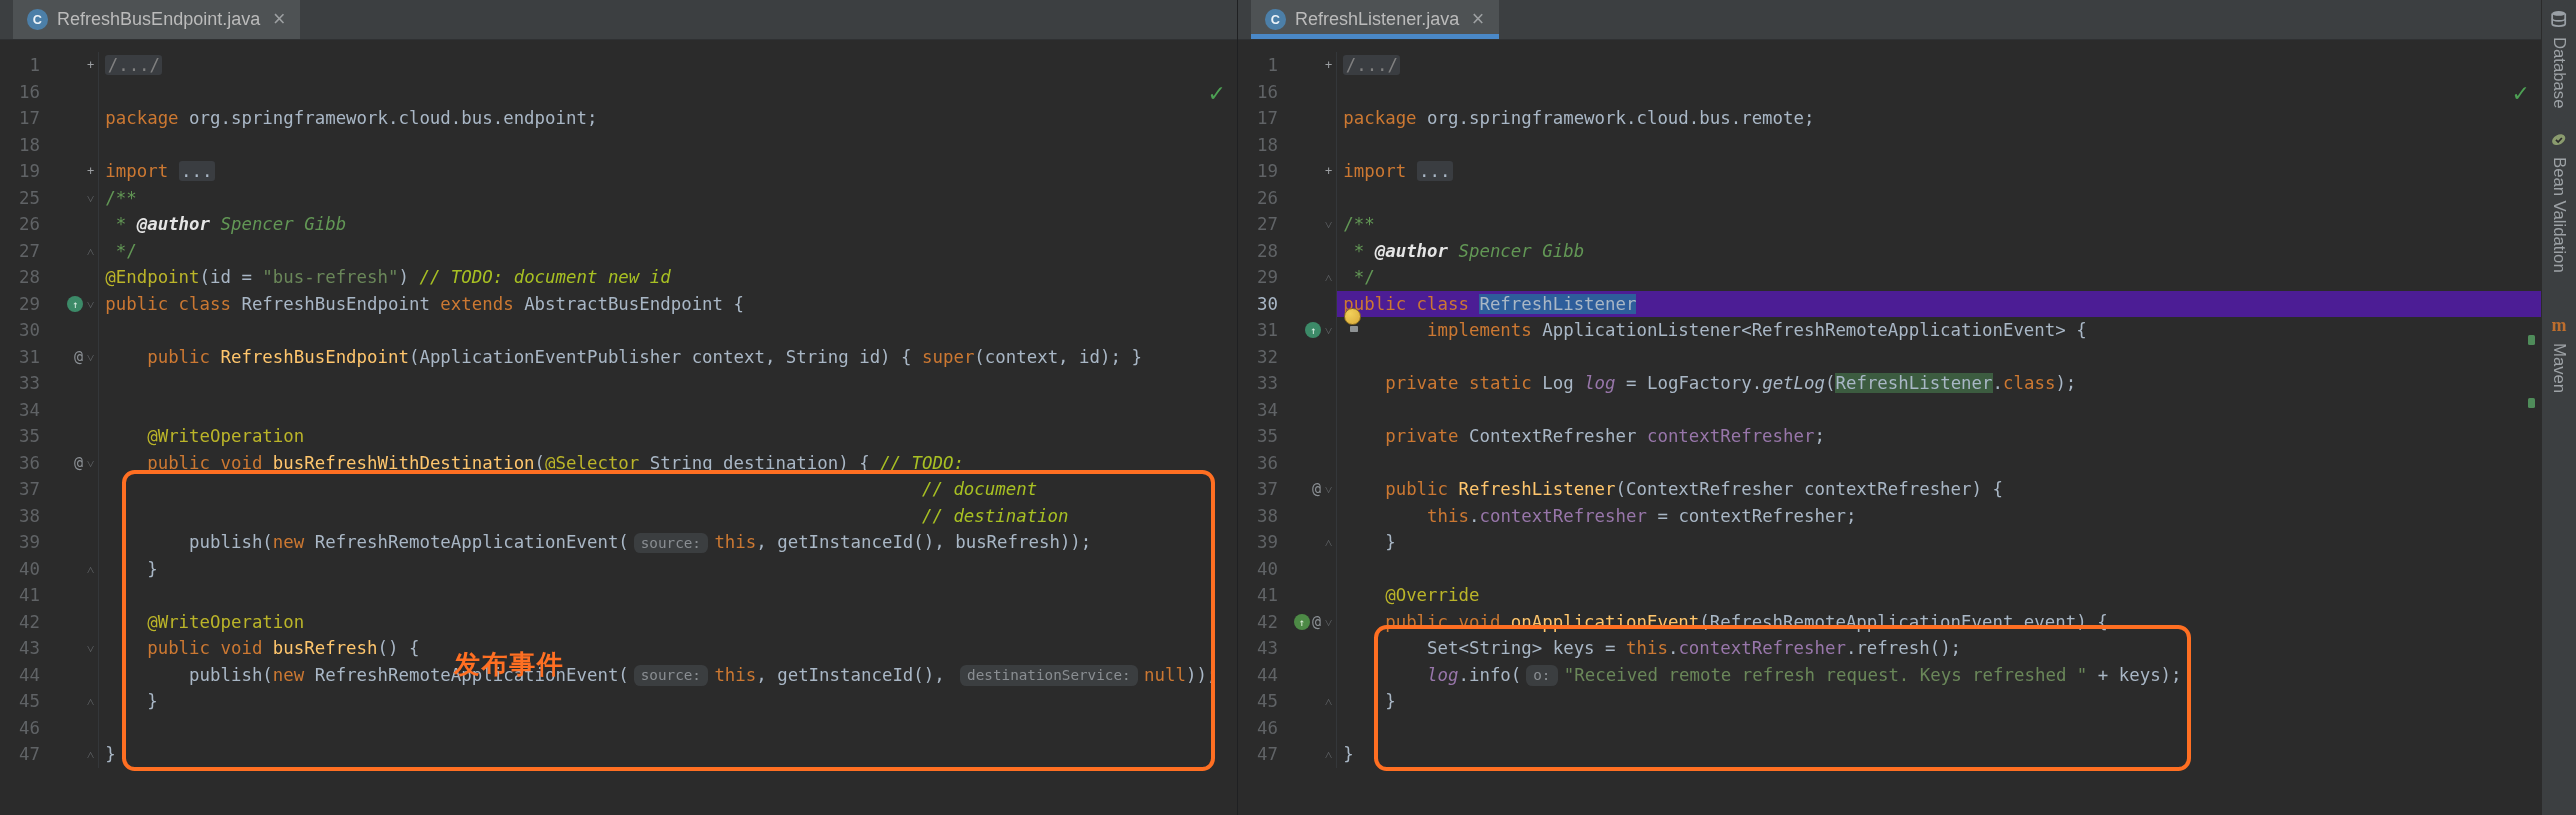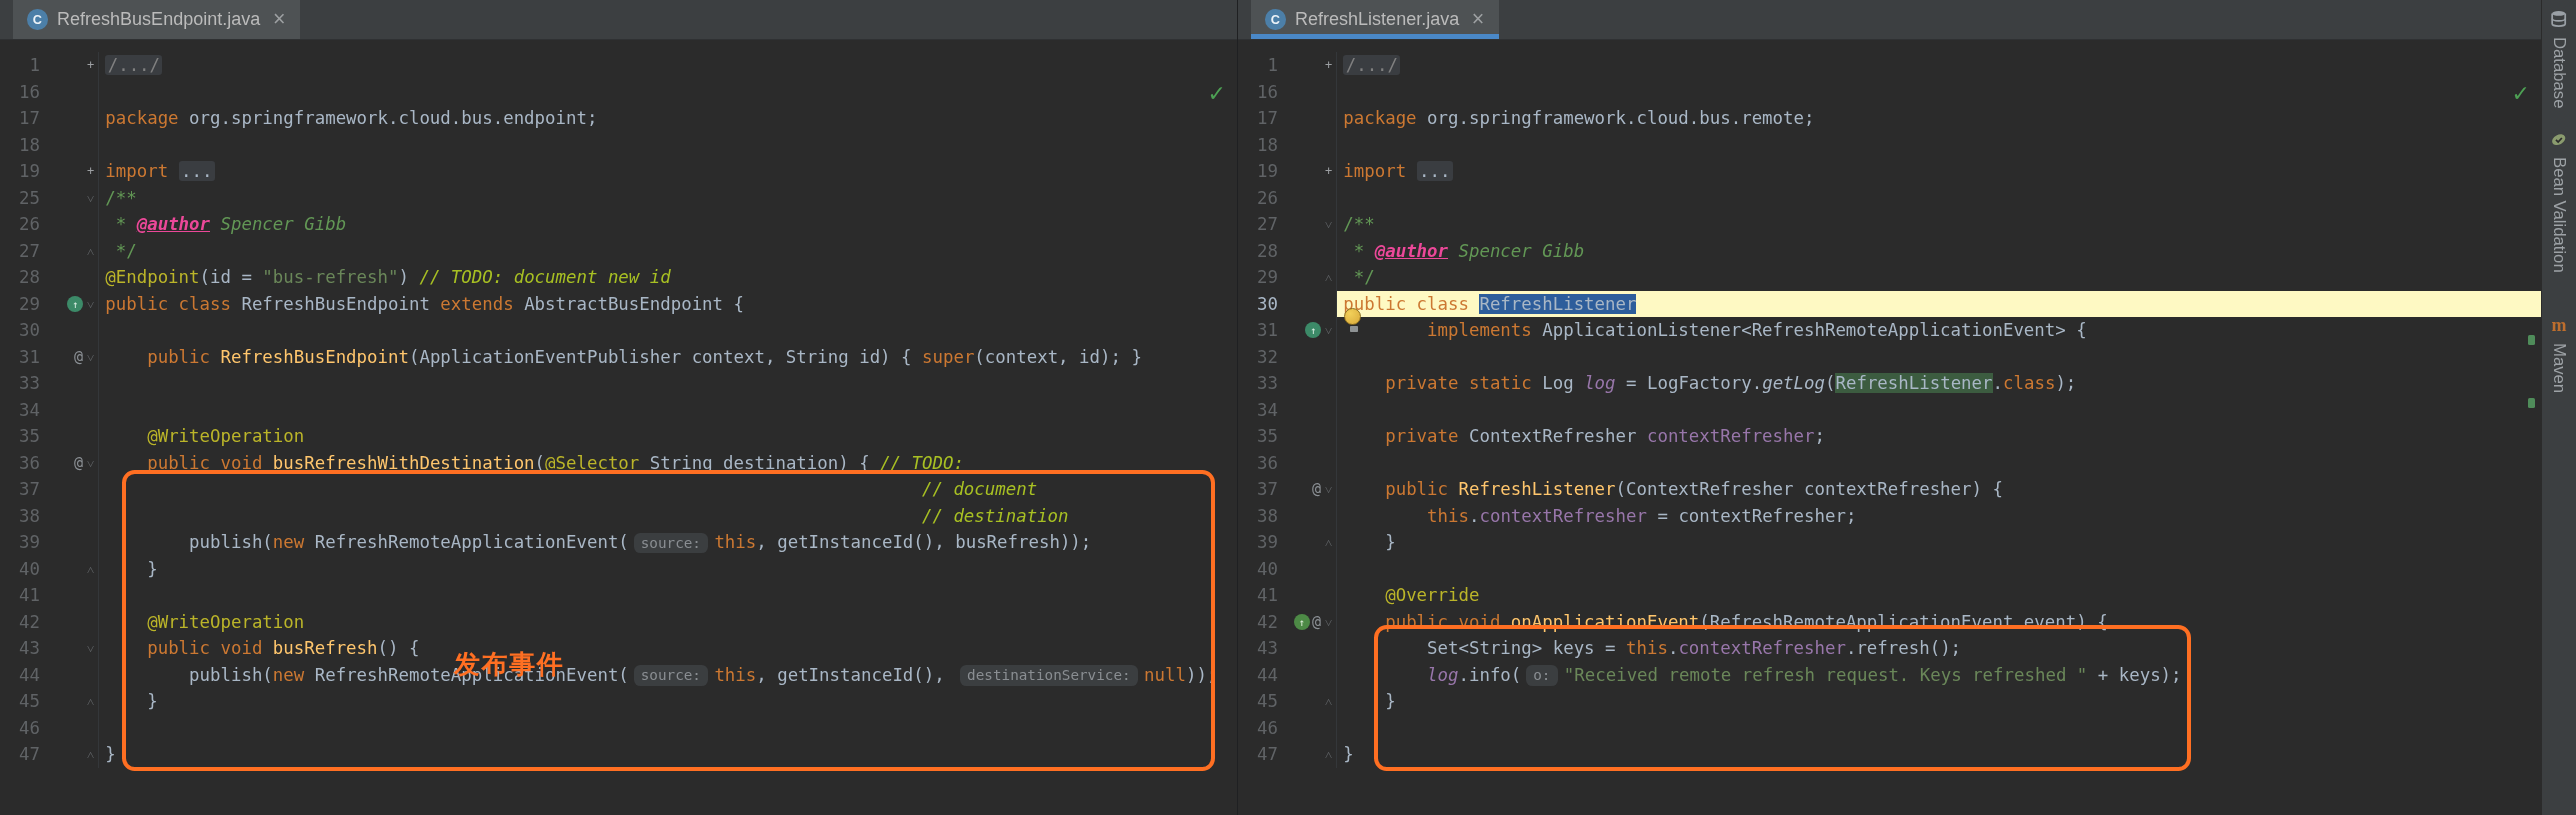--- a/index.html
+++ b/index.html
@@ -20,37 +20,37 @@
   .tabclose { color:#9DA0A2; font-size:21.4px; line-height:1; margin-left:3.2px; cursor:pointer; }
 
   .editor { position:relative; flex:1; overflow:hidden; background:#2B2B2B; }
   .lines { padding-top:12px; }
   .row { display:flex; height:26.5px; line-height:26.5px; font-size:17.4px; white-space:pre; }
   .ln { width:48px; flex:none; text-align:right; color:#606366; padding-right:8px; }
   .gi { width:35px; flex:none; display:flex; align-items:center; justify-content:flex-end; gap:2.4px; }
   .fold { width:16px; flex:none; color:#606366; text-align:center; font-size:13.5px; border-right:0.8px solid #34373A; }
   .fold.collapsed { font-size:12px; color:#9DA0A3; }
   .code { flex:1; padding-left:6.3px; color:#A9B7C6; white-space:pre; }
-  .row.caret .code { background:#fef9c3; }
+  .row.caret .code { background:#4c1d95; }
   .row.caret .ln { color:#A9B7C6; }
 
   
   .gicon.at { color:#8C9196; font-size:15px; }
   .gicon.impl, .gicon.override { width:16px; height:16px; flex:none; border-radius:50%; text-align:center; line-height:16px; font-size:10.3px; }
   .gicon.impl { background:#3C8A68; color:#DFF0E7; }
   .gicon.override { background:#4D8A46; color:#E2F0DD; }
 
   
   .seg.d  { color:#A9B7C6; }
   .seg.k  { color:#CC7832; }
   .seg.s  { color:#6A8759; }
   .seg.c  { color:#808080; }
   .seg.j  { color:#629755; }
   .seg.ji { color:#629755; font-style:italic;margin-top:44px; }
-  .seg.jt { color:#ec4899; font-weight:bold; font-style:italic; text-decoration:underline; }
+  .seg.jt { color:#e5e5e5; font-weight:bold; font-style:italic; }
   .seg.a  { color:#BBB529; }
   .seg.m  { color:#FFC66D; }
   .seg.f  { color:#9876AA; }
   .seg.fi { color:#9876AA; font-style:italic; }
   .seg.i  { color:#A9B7C6; font-style:italic; }
   .seg.t  { color:#A8C023; font-style:italic; }
   .seg.h  { background:#3B3E40; color:#8A8E92; border-radius:6.3px; padding:0 7.1px; margin:0 6.3px 0 4.8px;
             font-size:14.3px; display:inline-block; line-height:20.6px; vertical-align:middle; }
   .seg.fc { background:#3A3D41; border-radius:3.2px; padding:0 2.4px; }
   .seg.hl-sel { background:#2D5D9B; }

